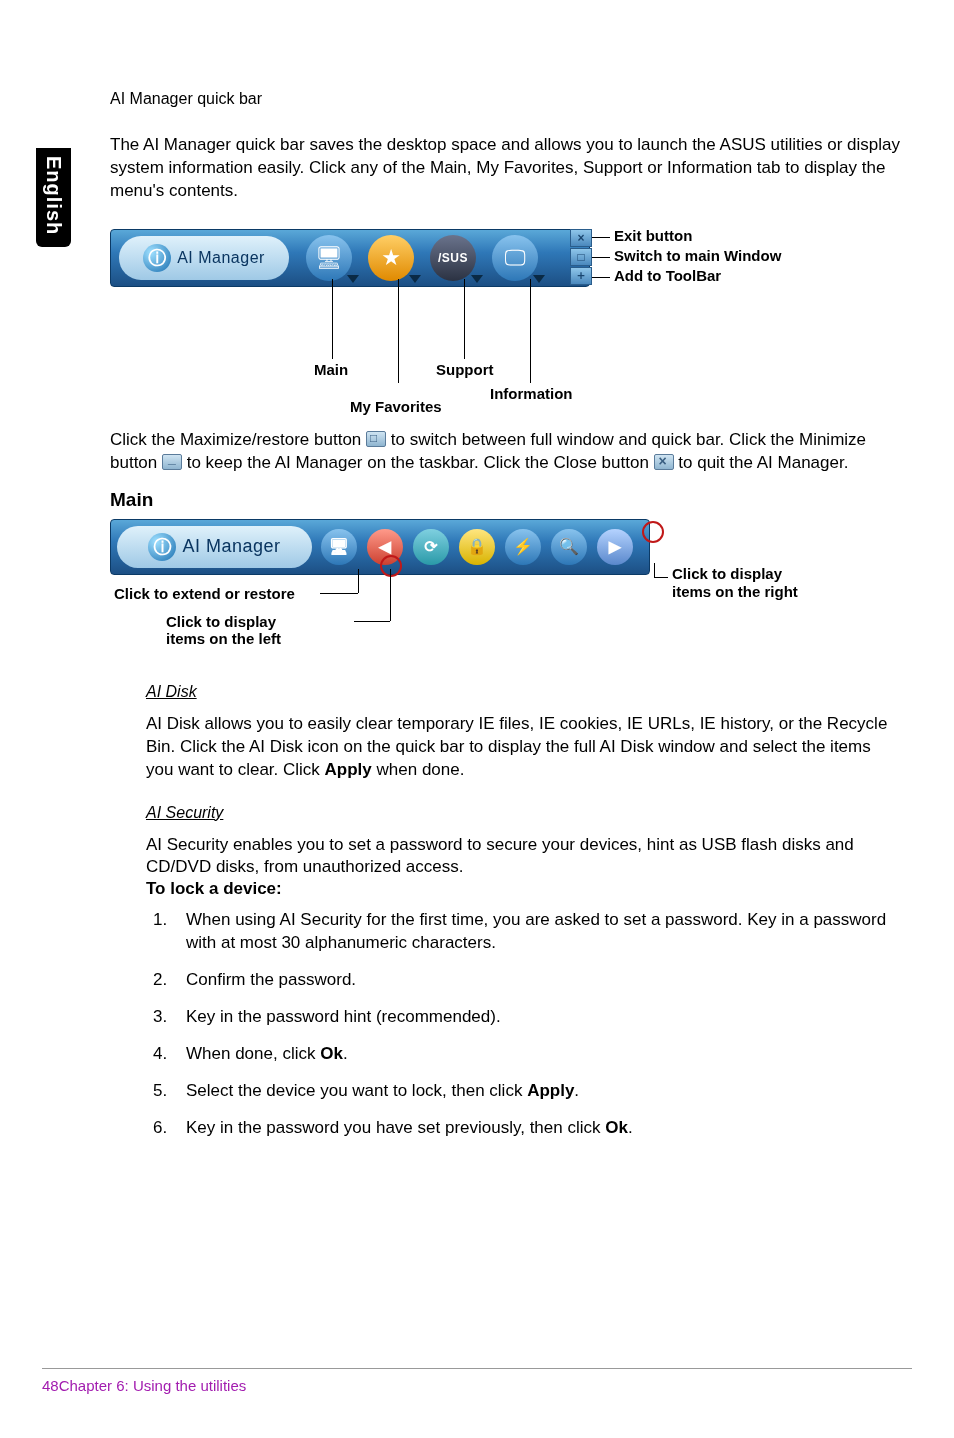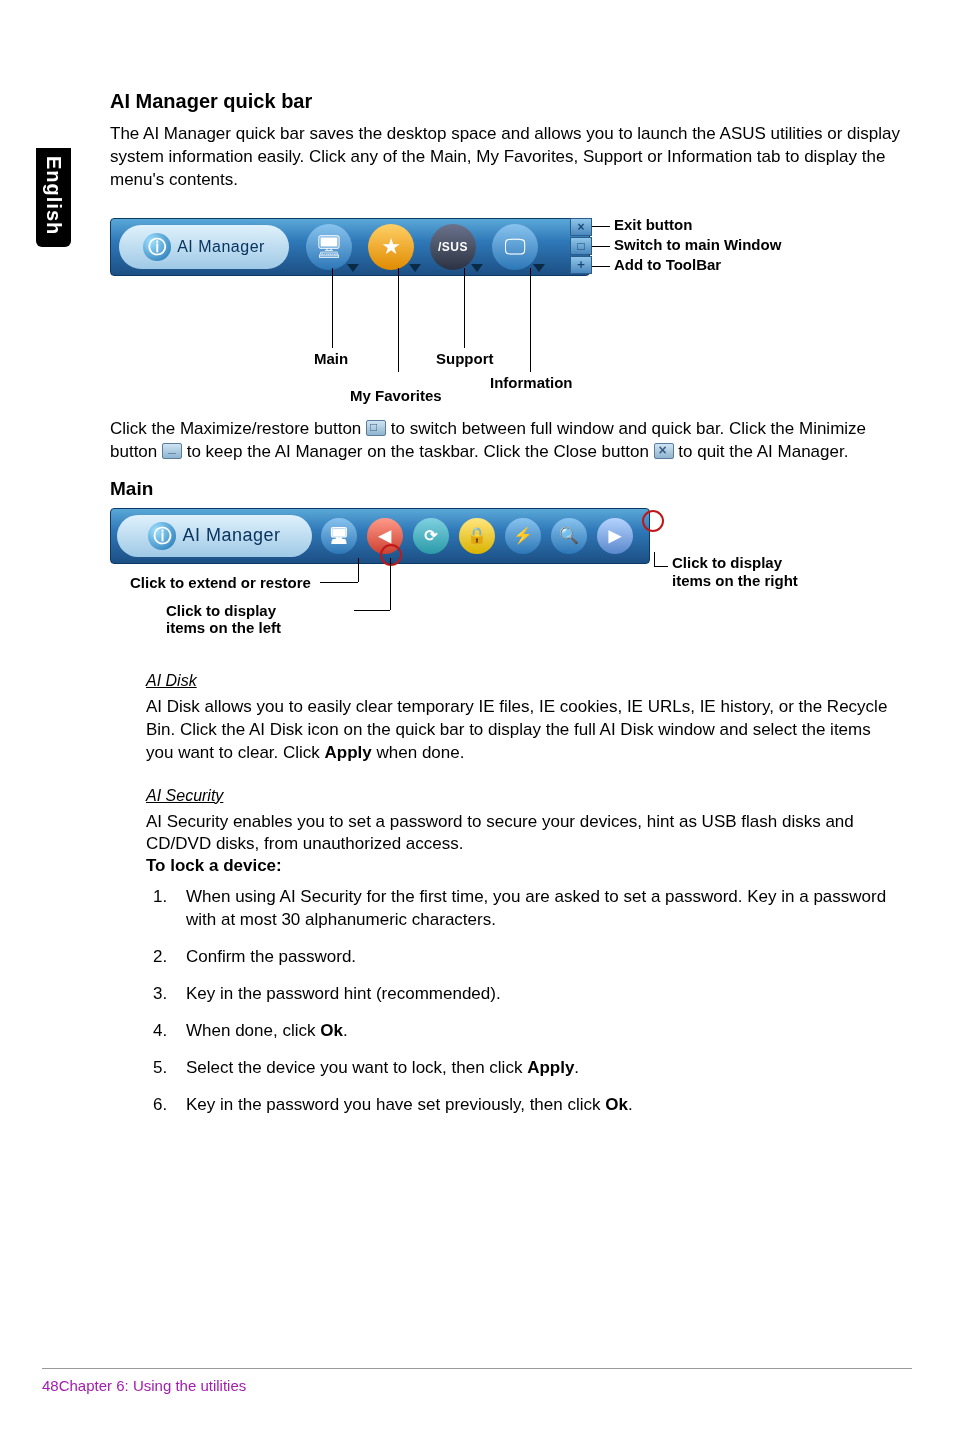--- a/index.html
+++ b/index.html
@@ -25,23 +25,23 @@
     border-radius: 0 0 6px 6px;
     letter-spacing: 1px;
   }
   .page {
     position: absolute;
     left: 110px;
     top: 90px;
     width: 790px;
   }
   h2.quickbar {
-    font-size: 20px;
-    font-weight: bold;
-    margin-bottom: 10px;
+    font-size: 16px;
+    font-weight: normal;
+    margin-bottom: 26px;
   }
   p.body {
     font-size: 17px;
     line-height: 1.35;
     margin-bottom: 14px;
   }
   .diagram1 {
     position: relative;
     height: 200px;
     margin-top: 16px;
@@ -205,21 +205,21 @@
   }
   .subhead {
     font-style: italic;
     text-decoration: underline;
     font-size: 16px;
     margin-top: 14px;
   }
   .subbody {
     font-size: 17px;
     line-height: 1.35;
-    margin-top: 6px;
+    margin-top: 12px;
   }
   .lockhead {
     font-weight: bold;
     font-size: 17px;
     margin-bottom: 10px;
   }
   ol.steps {
     list-style: decimal;
     margin-left: 26px;
     font-size: 17px;
@@ -377,21 +377,21 @@
     <div class="ring ring1"></div>
     <div class="ring ring2"></div>
 
     <div class="annot-line" style="left:544px; top:44px; width:1px; height:14px;"></div>
     <div class="annot-line" style="left:544px; top:58px; width:14px; height:1px;"></div>
     <div class="annot" style="left:562px; top:46px; font-weight:bold;">Click to display</div>
     <div class="annot" style="left:562px; top:64px; font-weight:bold;">items on the right</div>
 
     <div class="annot-line" style="left:248px; top:50px; width:1px; height:24px;"></div>
     <div class="annot-line" style="left:210px; top:74px; width:38px; height:1px;"></div>
-    <div class="annot" style="left:20px; top:66px;">Click to extend or restore</div>
+    <div class="annot" style="left:4px; top:66px;">Click to extend or restore</div>
 
     <div class="annot-line" style="left:280px; top:50px; width:1px; height:52px;"></div>
     <div class="annot-line" style="left:244px; top:102px; width:36px; height:1px;"></div>
     <div class="annot" style="left:56px; top:94px;">
       <span>Click to display</span><br><span>items on the left</span>
     </div>
   </div>
 
   <div class="indent">
     <div class="subhead">AI Disk</div>

